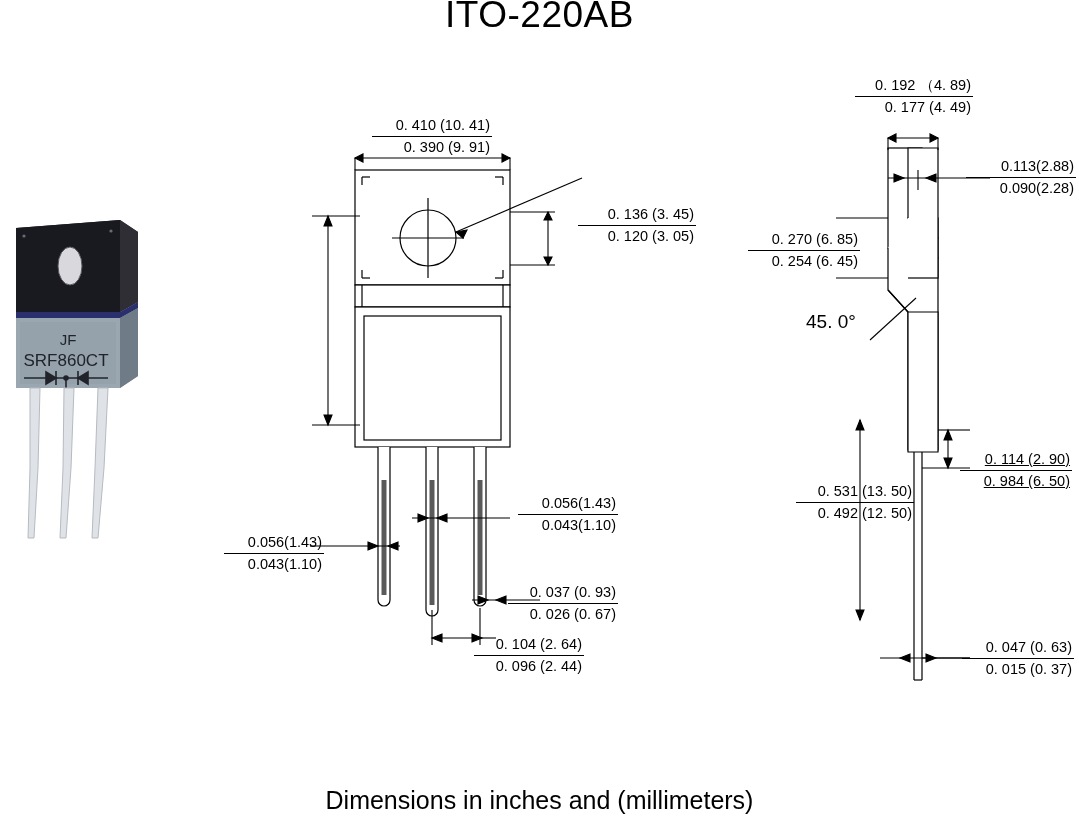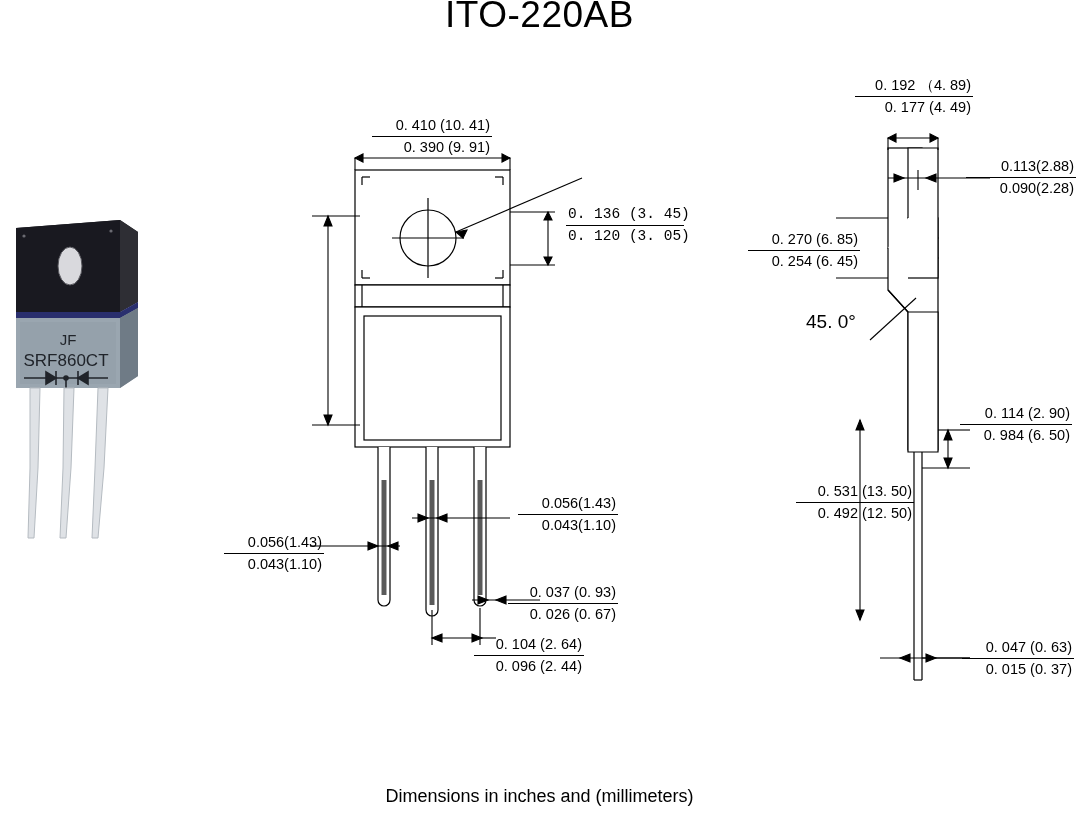--- a/index.html
+++ b/index.html
@@ -24,21 +24,21 @@
     text-align: center;
     font-size: 37px;
     letter-spacing: 0.5px;
     font-weight: 400;
   }
   .footer {
     position: absolute;
     left: 0; top: 786px;
     width: 1079px;
     text-align: center;
-    font-size: 18px;
+    font-size: 25px;
     font-weight: 400;
   }
 
   
   .dim {
     position: absolute;
     font-size: 14.5px;
     line-height: 1.32;
     white-space: nowrap;
     text-align: right;
@@ -194,21 +194,21 @@
       </g>
     </svg>
   </div>
 
   <div class="dim" style="left:372px; top:116px; width:120px;">
     <div class="top">0. 410 (10. 41)</div>
     <div class="bot">0. 390 (9. 91)</div>
   </div>
 
 
-  <div class="dim" style="left:566px; top:205px; width:118px;font-family:Liberation Mono, monospace;">
+  <div class="dim" style="left:578px; top:205px; width:118px;">
     <div class="top">0. 136 (3. 45)</div>
     <div class="bot">0. 120 (3. 05)</div>
   </div>
 
 
   <div class="dim" style="left:518px; top:494px; width:100px;">
     <div class="top">0.056(1.43)</div>
     <div class="bot">0.043(1.10)</div>
   </div>
 
@@ -293,21 +293,21 @@
     <div class="bot">0.090(2.28)</div>
   </div>
 
   <div class="dim" style="left:748px; top:230px; width:112px;">
     <div class="top">0. 270 (6. 85)</div>
     <div class="bot">0. 254 (6. 45)</div>
   </div>
 
   <div class="plain" style="left:806px; top:311px;">45. 0°</div>
 
-  <div class="dim" style="left:960px; top:404px; width:112px;">
+  <div class="dim" style="left:960px; top:450px; width:112px;text-decoration:underline;">
     <div class="top">0. 114 (2. 90)</div>
     <div class="bot">0. 984 (6. 50)</div>
   </div>
 
   <div class="dim" style="left:796px; top:482px; width:118px;">
     <div class="top">0. 531 (13. 50)</div>
     <div class="bot">0. 492 (12. 50)</div>
   </div>
 
   <div class="dim" style="left:962px; top:638px; width:112px;">

